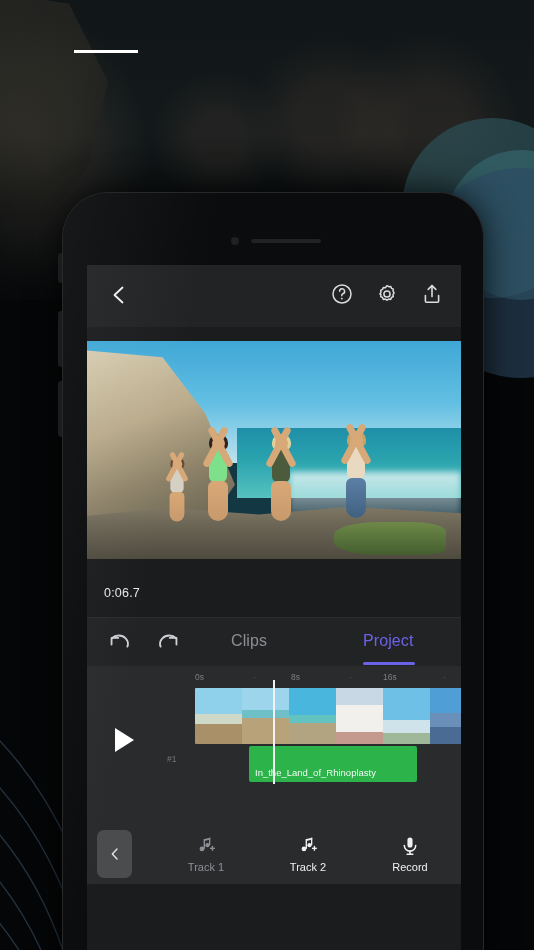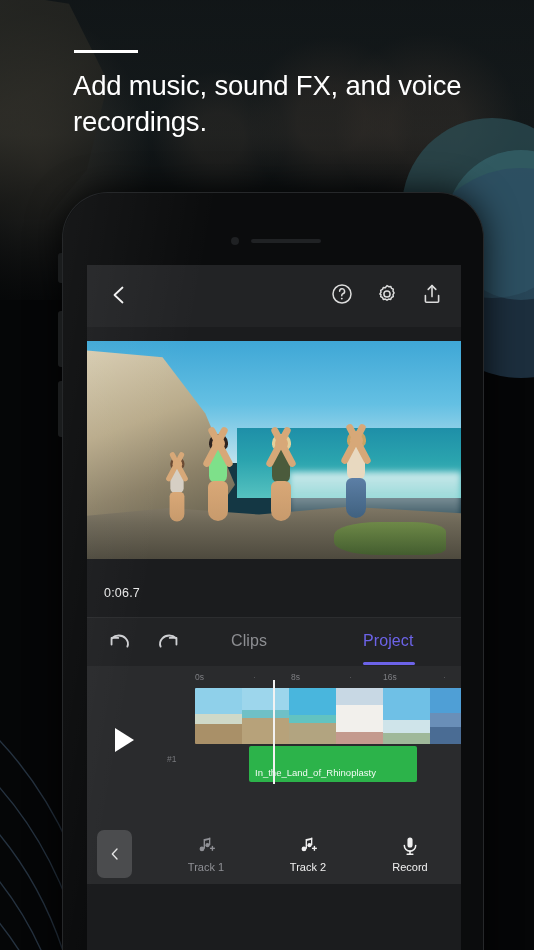--- a/index.html
+++ b/index.html
@@ -130,21 +130,20 @@
     <div class="hero-photo"></div>
     <div class="hero-cliff"></div>
     <div class="hero-scrim"></div>
   </div>
 
   <div class="teal-circle tc1"></div>
   <div class="teal-circle tc2"></div>
   <div class="teal-circle tc3"></div>
 
   <div class="rule"></div>
-  <div class="headline">Add music, sound FX, and voice recordings.</div>
 
   <svg class="arcs" viewBox="0 0 260 320">
     <g fill="none" stroke="#2b3a4a" stroke-width="1.4" opacity=".85">
       <path d="M-40 -20 Q 190 60 230 330"></path>
       <path d="M-40 20 Q 170 100 212 330"></path>
       <path d="M-40 60 Q 150 140 194 330"></path>
       <path d="M-40 100 Q 130 180 176 330"></path>
       <path d="M-40 140 Q 112 218 160 330"></path>
     </g>
   </svg>

